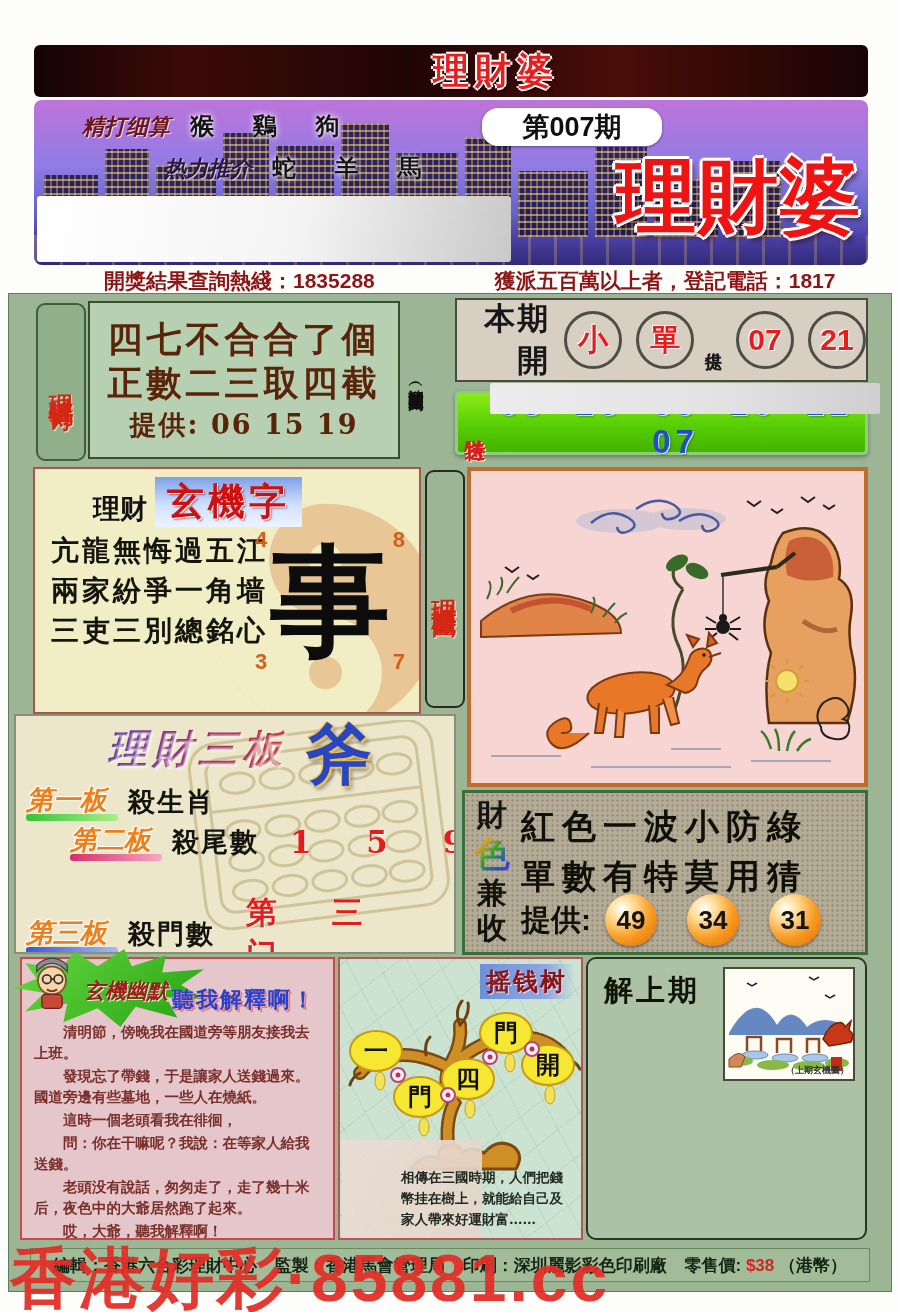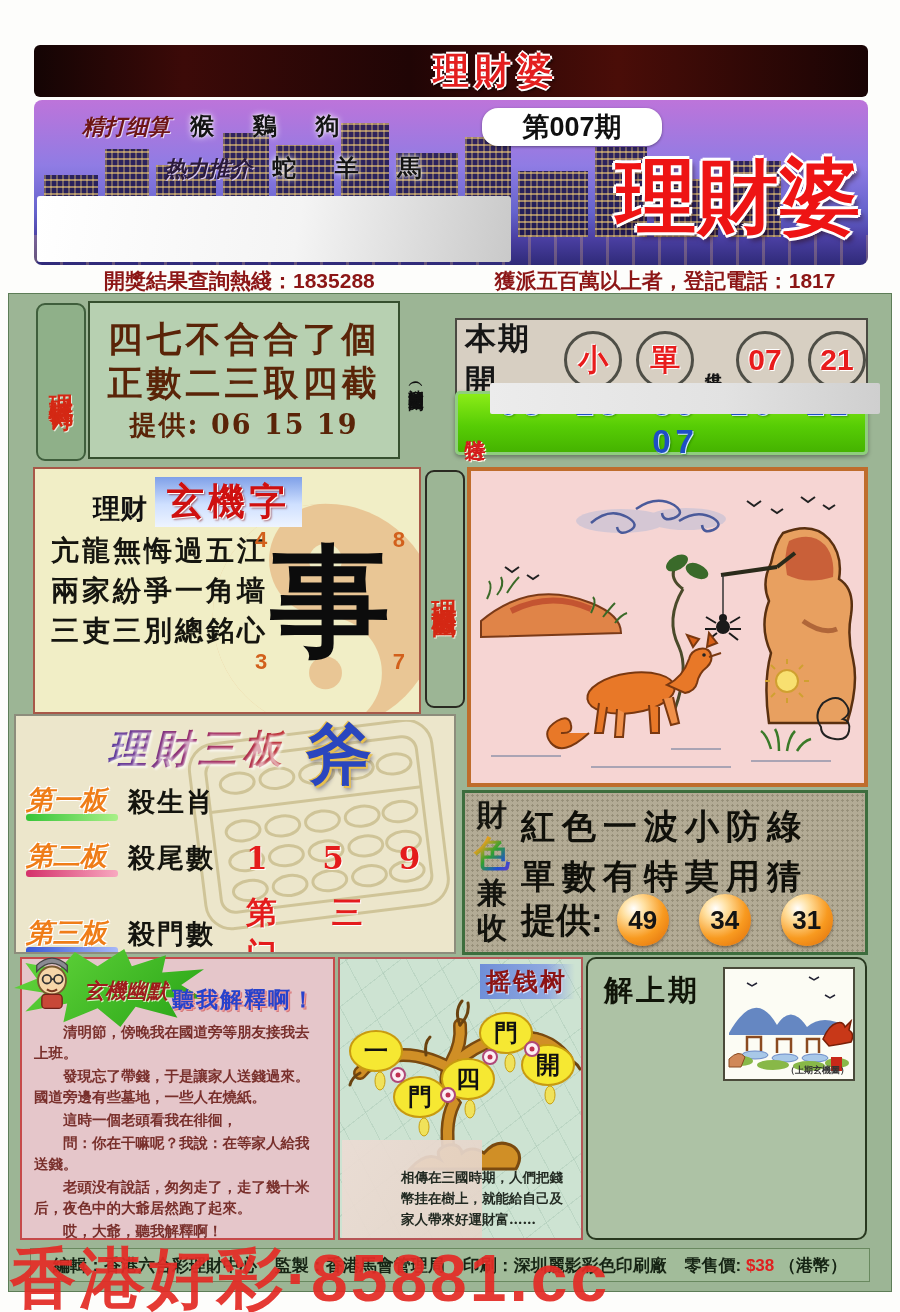--- a/index.html
+++ b/index.html
@@ -53,22 +53,22 @@
     display:flex;align-items:center;justify-content:center;}
   .poem-side .vtext{font-size:24px;font-weight:bold;color:#d42814;letter-spacing:3px;text-shadow:1px 1px 0 #e8f0e0;}
   .poem-box{left:88px;top:301px;width:312px;height:158px;background:#b7d0b1;border:2px solid #36502f;box-sizing:border-box;
     display:flex;flex-direction:column;align-items:center;justify-content:center;color:#5a2408;}
   .poem-box .pl{font-size:35px;font-weight:bold;line-height:44px;letter-spacing:4px;}
   .poem-box .pt{font-size:27px;font-weight:bold;margin-top:2px;letter-spacing:2px;}
   .poem-note{left:406px;top:302px;height:158px;display:flex;align-items:center;}
   .poem-note .vtext{font-size:15px;color:#101010;font-weight:bold;letter-spacing:1px;}
 
   
-  .result{left:455px;top:318px;width:413px;height:84px;background:#d7cfc2;border:2px solid #4a4a42;box-sizing:border-box;
-    display:flex;align-items:center;}
+  .result{left:455px;top:298px;width:413px;height:84px;background:#d7cfc2;border:2px solid #4a4a42;box-sizing:border-box;
+    display:flex;align-items:center;text-align:right;}
   .result .prefix{font-size:31px;font-weight:bold;color:#161616;margin-left:8px;letter-spacing:2px;}
   .rcircle{width:52px;height:52px;border:3px solid #4e4e46;border-radius:50%;display:flex;align-items:center;justify-content:center;
     font-size:30px;font-weight:900;color:#e81c1c;text-shadow:1px 1px 0 #fff,-1px -1px 0 #fff;margin-left:14px;flex:none;}
   .tigong-v{margin-left:10px;font-size:17px;font-weight:bold;color:#161616;line-height:1.05;width:20px;}
 
   
   .tesong{left:455px;top:391px;width:413px;height:64px;border:3px solid #8fce7d;border-radius:5px;box-sizing:border-box;
     background:linear-gradient(180deg,#8bec17 0%,#57cd05 55%,#45b300 100%);display:flex;align-items:center;box-shadow:0 2px 4px rgba(0,0,0,.35);}
   .tesong .lab{margin-left:4px;font-size:21px;font-weight:bold;color:#d41c1c;line-height:1.05;width:24px;text-shadow:1px 1px 0 #ffe;}
   .tesong .nums{flex:1;text-align:center;font-size:33px;font-weight:900;color:#1e4fc4;letter-spacing:5px;word-spacing:16px;
@@ -117,21 +117,21 @@
   
   .caise{left:462px;top:790px;width:406px;height:165px;background:#b3ab95;border:3px solid #3d6d3d;box-sizing:border-box;
     background-image:radial-gradient(rgba(80,74,50,.28) 1px,transparent 1.3px);background-size:5px 5px;}
   .caise-side{position:absolute;left:8px;top:4px;width:38px;text-align:center;font-weight:900;color:#14140e;line-height:1.18;}
   .caise-side .c{font-size:30px;font-family:"DejaVu Serif","Liberation Serif",serif;}
   .caise-side .rainbow{font-size:36px;background:linear-gradient(135deg,#e02020,#e8a020,#30a030,#2050d0,#8030c0);
     -webkit-background-clip:text;background-clip:text;color:transparent;}
   .caise-lines{position:absolute;left:56px;top:8px;font-size:34px;font-weight:bold;color:#10100a;line-height:50px;letter-spacing:7px;
     font-family:"DejaVu Serif","Liberation Serif",serif;}
   .caise-bottom{position:absolute;left:56px;bottom:6px;display:flex;align-items:center;}
-  .caise-bottom .lab{font-size:35px;font-weight:bold;color:#10100a;margin-right:14px;}
+  .caise-bottom .lab{font-size:30px;font-weight:bold;color:#10100a;margin-right:14px;}
   .oball{width:52px;height:52px;border-radius:50%;margin-right:30px;flex:none;
     background:radial-gradient(circle at 32% 28%,#ffffff 0%,#ffe0a0 22%,#f89a20 58%,#dd6a08 100%);
     box-shadow:0 2px 3px rgba(40,20,0,.4);display:flex;align-items:center;justify-content:center;
     font-size:26px;font-weight:900;color:#141414;}
 
   
   .humor{left:20px;top:957px;width:315px;height:283px;background:#e5c6ca;border:2px solid #c64a4a;box-sizing:border-box;}
   .star{position:absolute;left:-8px;top:-10px;width:190px;height:78px;
     background:linear-gradient(135deg,#66d83e,#27a315);
     clip-path:polygon(0% 50%,12% 38%,6% 18%,24% 26%,32% 4%,44% 22%,58% 0%,62% 22%,80% 8%,78% 30%,100% 26%,88% 46%,100% 64%,80% 62%,86% 88%,64% 74%,56% 100%,44% 76%,26% 94%,28% 70%,6% 80%,16% 56%);}
@@ -390,21 +390,21 @@
     </svg>
     <div class="sanban-title serif">理財三板</div>
     <div class="sanban-axe serif">斧</div>
     <div class="sb-row" style="top:66px;">
       <div class="sb-label">
         <div>第一板</div>
         <div class="sb-bar" style="background:linear-gradient(90deg,#36c437,#a8f088);"></div>
       </div>
       <div class="sb-key">殺生肖</div>
     </div>
-    <div class="sb-row" style="top:122px;">
+    <div class="sb-row" style="top:106px;margin-left:44px;">
       <div class="sb-label">
         <div>第二板</div>
         <div class="sb-bar" style="background:linear-gradient(90deg,#d4306a,#f8a8c0);"></div>
       </div>
       <div class="sb-key">殺尾數</div>
       <div class="sb-val serif">1 5 9</div>
     </div>
     <div class="sb-row" style="top:176px;">
       <div class="sb-label">
         <div>第三板</div>

